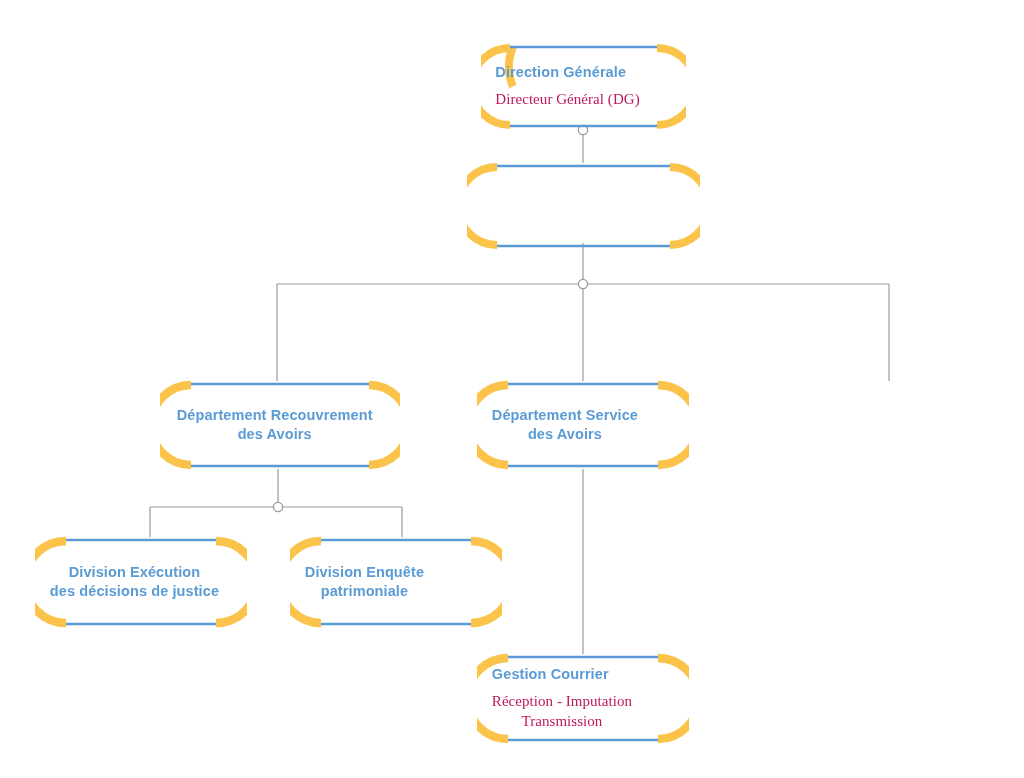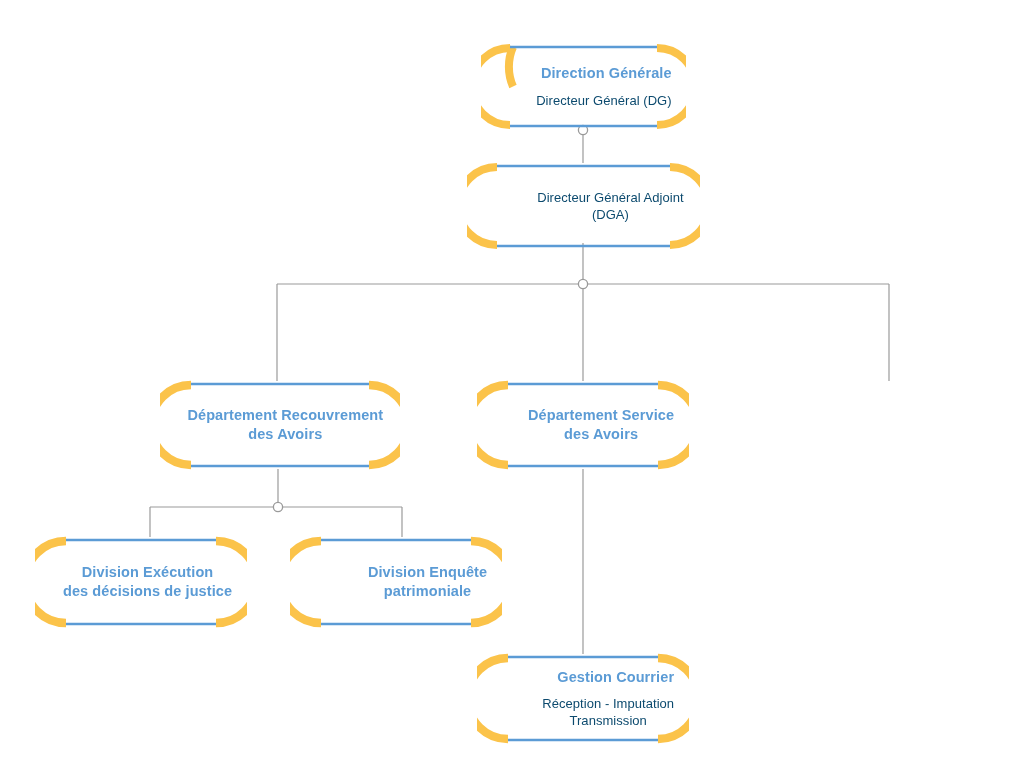--- a/index.html
+++ b/index.html
@@ -46,37 +46,38 @@
     width: 100%;
     height: 100%;
     pointer-events: none;
   }
   .node-text {
     position: relative;
     z-index: 2;
     width: 86%;
     display: flex;
     flex-direction: column;
-    align-items: flex-end;
+    align-items: flex-start;
     justify-content: center;
     gap: 9px;
   }
   .node-title {
     color: #5b9bd5;
     font-weight: bold;
     font-size: 14.5px;
     line-height: 1.28;
     letter-spacing: 0.1px;
   }
   .node-sub {
-    color: #0c4a6e;
+    color: #be185d;
     font-weight: normal;
-    font-size: 13px;
+    font-size: 15px;
     line-height: 1.32;
     letter-spacing: 0.05px;
+    font-family: Liberation Serif, serif;
   }
   .node.no-sub .node-text { gap: 0; }
 </style>
 </head>
 <body>
 
 <div id="canvas">
 
   <svg id="connectors" viewBox="0 0 1024 778" width="1024" height="778" xmlns="http://www.w3.org/2000/svg">
     <g stroke="#9a9a9a" stroke-width="1.2" fill="none" shape-rendering="geometricPrecision">
@@ -120,24 +121,20 @@
   </div>
 
   <div class="node" style="left:467px; top:162px; width:233px; height:88px;">
     <svg class="node-frame" viewBox="0 0 233 88" preserveAspectRatio="none" xmlns="http://www.w3.org/2000/svg">
       <path d="M30,5 A38.5,38.5 0 0 0 30,83" fill="none" stroke="#fbc34a" stroke-width="8" stroke-linecap="butt"></path>
       <path d="M203,5 A38.5,38.5 0 0 1 203,83" fill="none" stroke="#fbc34a" stroke-width="8" stroke-linecap="butt"></path>
       <line x1="30" y1="4" x2="203" y2="4" stroke="#5b9bd5" stroke-width="2.4"></line>
       <line x1="30" y1="84" x2="203" y2="84" stroke="#5b9bd5" stroke-width="2.4"></line>
     </svg>
     <div class="node-text">
-      <div class="node-sub">
-        <div>Directeur Général Adjoint</div>
-        <div>(DGA)</div>
-      </div>
     </div>
   </div>
 
   <div class="node no-sub" style="left:160px; top:380px; width:240px; height:90px;">
     <svg class="node-frame" viewBox="0 0 240 90" preserveAspectRatio="none" xmlns="http://www.w3.org/2000/svg">
       <path d="M31,5 A39.5,39.5 0 0 0 31,85" fill="none" stroke="#fbc34a" stroke-width="8.5" stroke-linecap="butt"></path>
       <path d="M209,5 A39.5,39.5 0 0 1 209,85" fill="none" stroke="#fbc34a" stroke-width="8.5" stroke-linecap="butt"></path>
       <line x1="31" y1="4" x2="209" y2="4" stroke="#5b9bd5" stroke-width="2.4"></line>
       <line x1="31" y1="86" x2="209" y2="86" stroke="#5b9bd5" stroke-width="2.4"></line>
     </svg>

